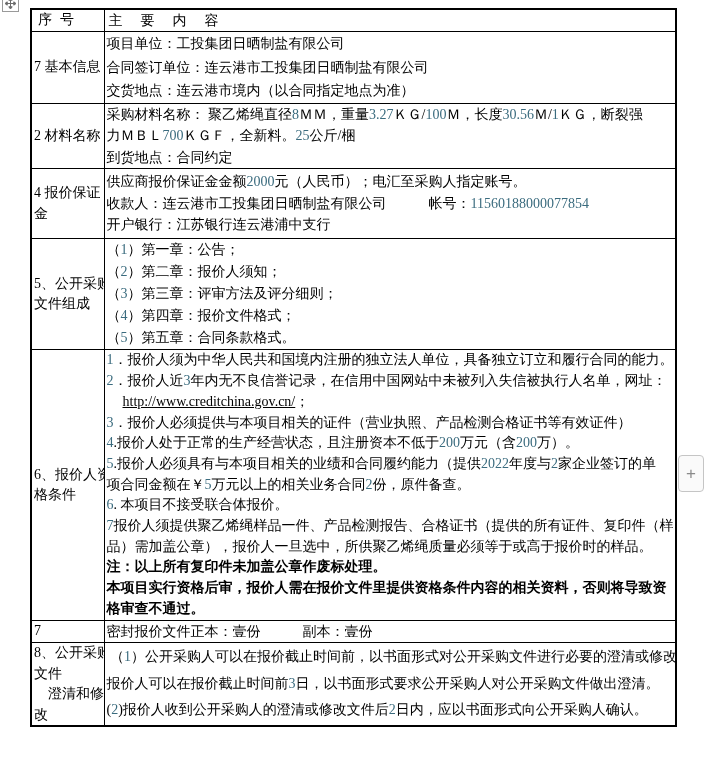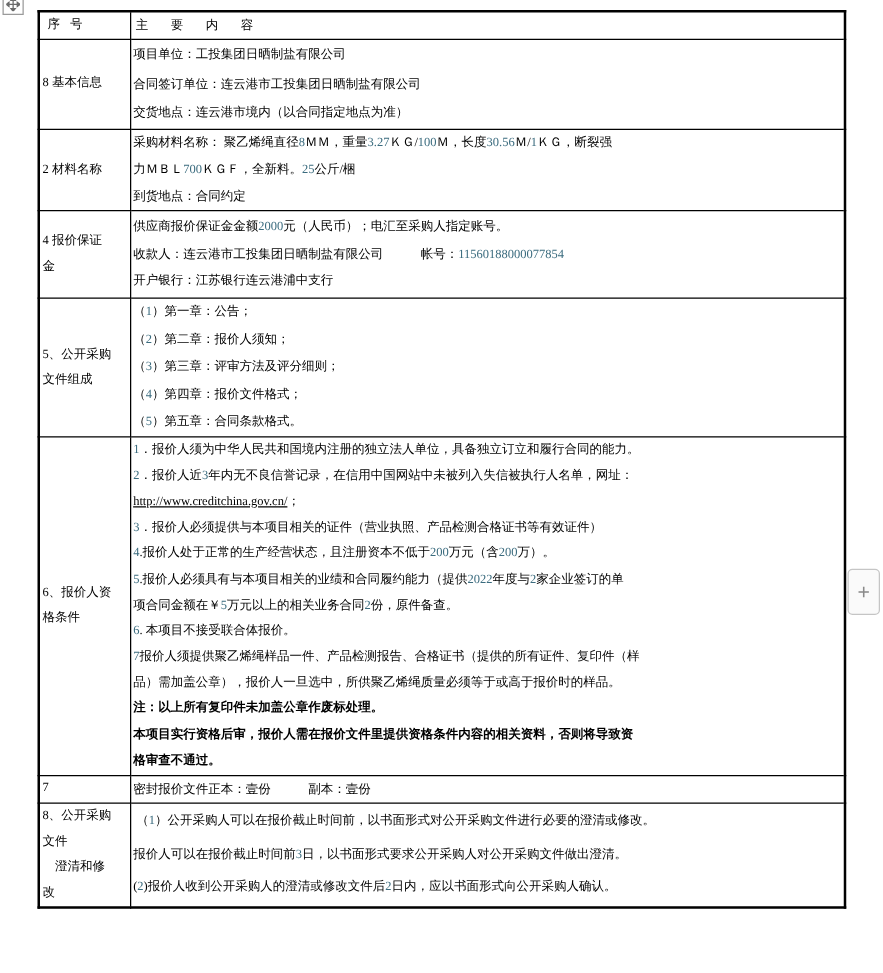--- a/index.html
+++ b/index.html
@@ -20,21 +20,21 @@
 
   
   #doc-table {
     position:absolute; left:30px; top:8px; width:647px;
     border-collapse:collapse; table-layout:fixed;
     border:2px solid var(--border-color);
   }
   #doc-table td {
     border:1px solid var(--border-color);
     padding:0 2px; vertical-align:middle;
-    font-size:10px; overflow:hidden;
+    font-size:14px; overflow:hidden;
   }
   td.label { width:71px; line-height:20.5px; white-space:pre; }
   td.content { line-height:21px; white-space:pre; }
   .tl { white-space:pre; }
 
   tr.rh  td { height:22px; }
   tr.r1  td { height:69px; }  tr.r1 .content { line-height:23.5px; }
   tr.r2  td { height:64px; }  tr.r2 .content { line-height:21.5px; }
   tr.r3  td { height:41px; }  tr.r3 .content { line-height:20px; }
   tr.r4  td { height:70px; }  tr.r4 .content { line-height:21.5px; }
@@ -42,21 +42,21 @@
   tr.r6  td { height:271px;margin-left:12px; } tr.r6 .content { line-height:20.7px; }
   tr.r7  td { height:22px; }  tr.r7 .content { line-height:20px; }
   tr.r8  td { height:78px; }  tr.r8 .content { line-height:26.5px; }
 
   .hdr  { letter-spacing:8px; padding-left:6px !important; }
   .hdr2 { letter-spacing:18px; padding-left:4px !important; }
 
   .seg-p {}
   .seg-n { color:var(--num-color); }
   .seg-b { font-weight:bold;text-align:right; }
-  .seg-link { text-decoration:underline; }
+  .seg-link { text-decoration:underline;padding-left:16px; }
 
   
   #zoom-btn {
     position:absolute; left:678px; top:455px; width:26px; height:37px;
     background:#fafafa; border:1px solid #c5c5c5; border-radius:4px;
     color:#8a8a8a; font-size:17px; line-height:33px; text-align:center;
     font-family:"Liberation Sans",sans-serif; padding:0; cursor:pointer;
   }
 </style>
 </head>
@@ -81,21 +81,21 @@
     <colgroup>
         <col style="width:73px">
         <col>
       </colgroup>
     <tbody>
       <tr class="rh">
         <td class="label hdr">序号</td>
         <td class="content hdr2">主要内容</td>
       </tr>
       <tr class="r1">
-        <td class="label"><div class="tl"><span class="seg-p">8 基本信息</span></div></td>
+        <td class="label"><div class="tl"><span class="seg-p">7 基本信息</span></div></td>
         <td class="content"><div class="tl"><span class="seg-p">项目单位：工投集团日晒制盐有限公司</span></div><div class="tl"><span class="seg-p">合同签订单位：连云港市工投集团日晒制盐有限公司</span></div><div class="tl"><span class="seg-p">交货地点：连云港市境内（以合同指定地点为准）</span></div></td>
       </tr>
       <tr class="r2">
         <td class="label"><div class="tl"><span class="seg-p">2 材料名称</span></div></td>
         <td class="content"><div class="tl"><span class="seg-p">采购材料名称： 聚乙烯绳直径</span><span class="seg-n">8</span><span class="seg-p">ＭＭ，重量</span><span class="seg-n">3.27</span><span class="seg-p">ＫＧ/</span><span class="seg-n">100</span><span class="seg-p">Ｍ，长度</span><span class="seg-n">30.56</span><span class="seg-p">Ｍ/</span><span class="seg-n">1</span><span class="seg-p">ＫＧ，断裂强</span></div><div class="tl"><span class="seg-p">力ＭＢＬ</span><span class="seg-n">700</span><span class="seg-p">ＫＧＦ，全新料。</span><span class="seg-n">25</span><span class="seg-p">公斤/梱</span></div><div class="tl"><span class="seg-p">到货地点：合同约定</span></div></td>
       </tr>
       <tr class="r4">
         <td class="label"><div class="tl"><span class="seg-p">4 报价保证</span></div><div class="tl"><span class="seg-p">金</span></div></td>
         <td class="content"><div class="tl"><span class="seg-p">供应商报价保证金金额</span><span class="seg-n">2000</span><span class="seg-p">元（人民币）；电汇至采购人指定账号。</span></div><div class="tl"><span class="seg-p">收款人：连云港市工投集团日晒制盐有限公司</span><span class="seg-p">　　　</span><span class="seg-p">帐号：</span><span class="seg-n">11560188000077854</span></div><div class="tl"><span class="seg-p">开户银行：江苏银行连云港浦中支行</span></div></td>
       </tr>

